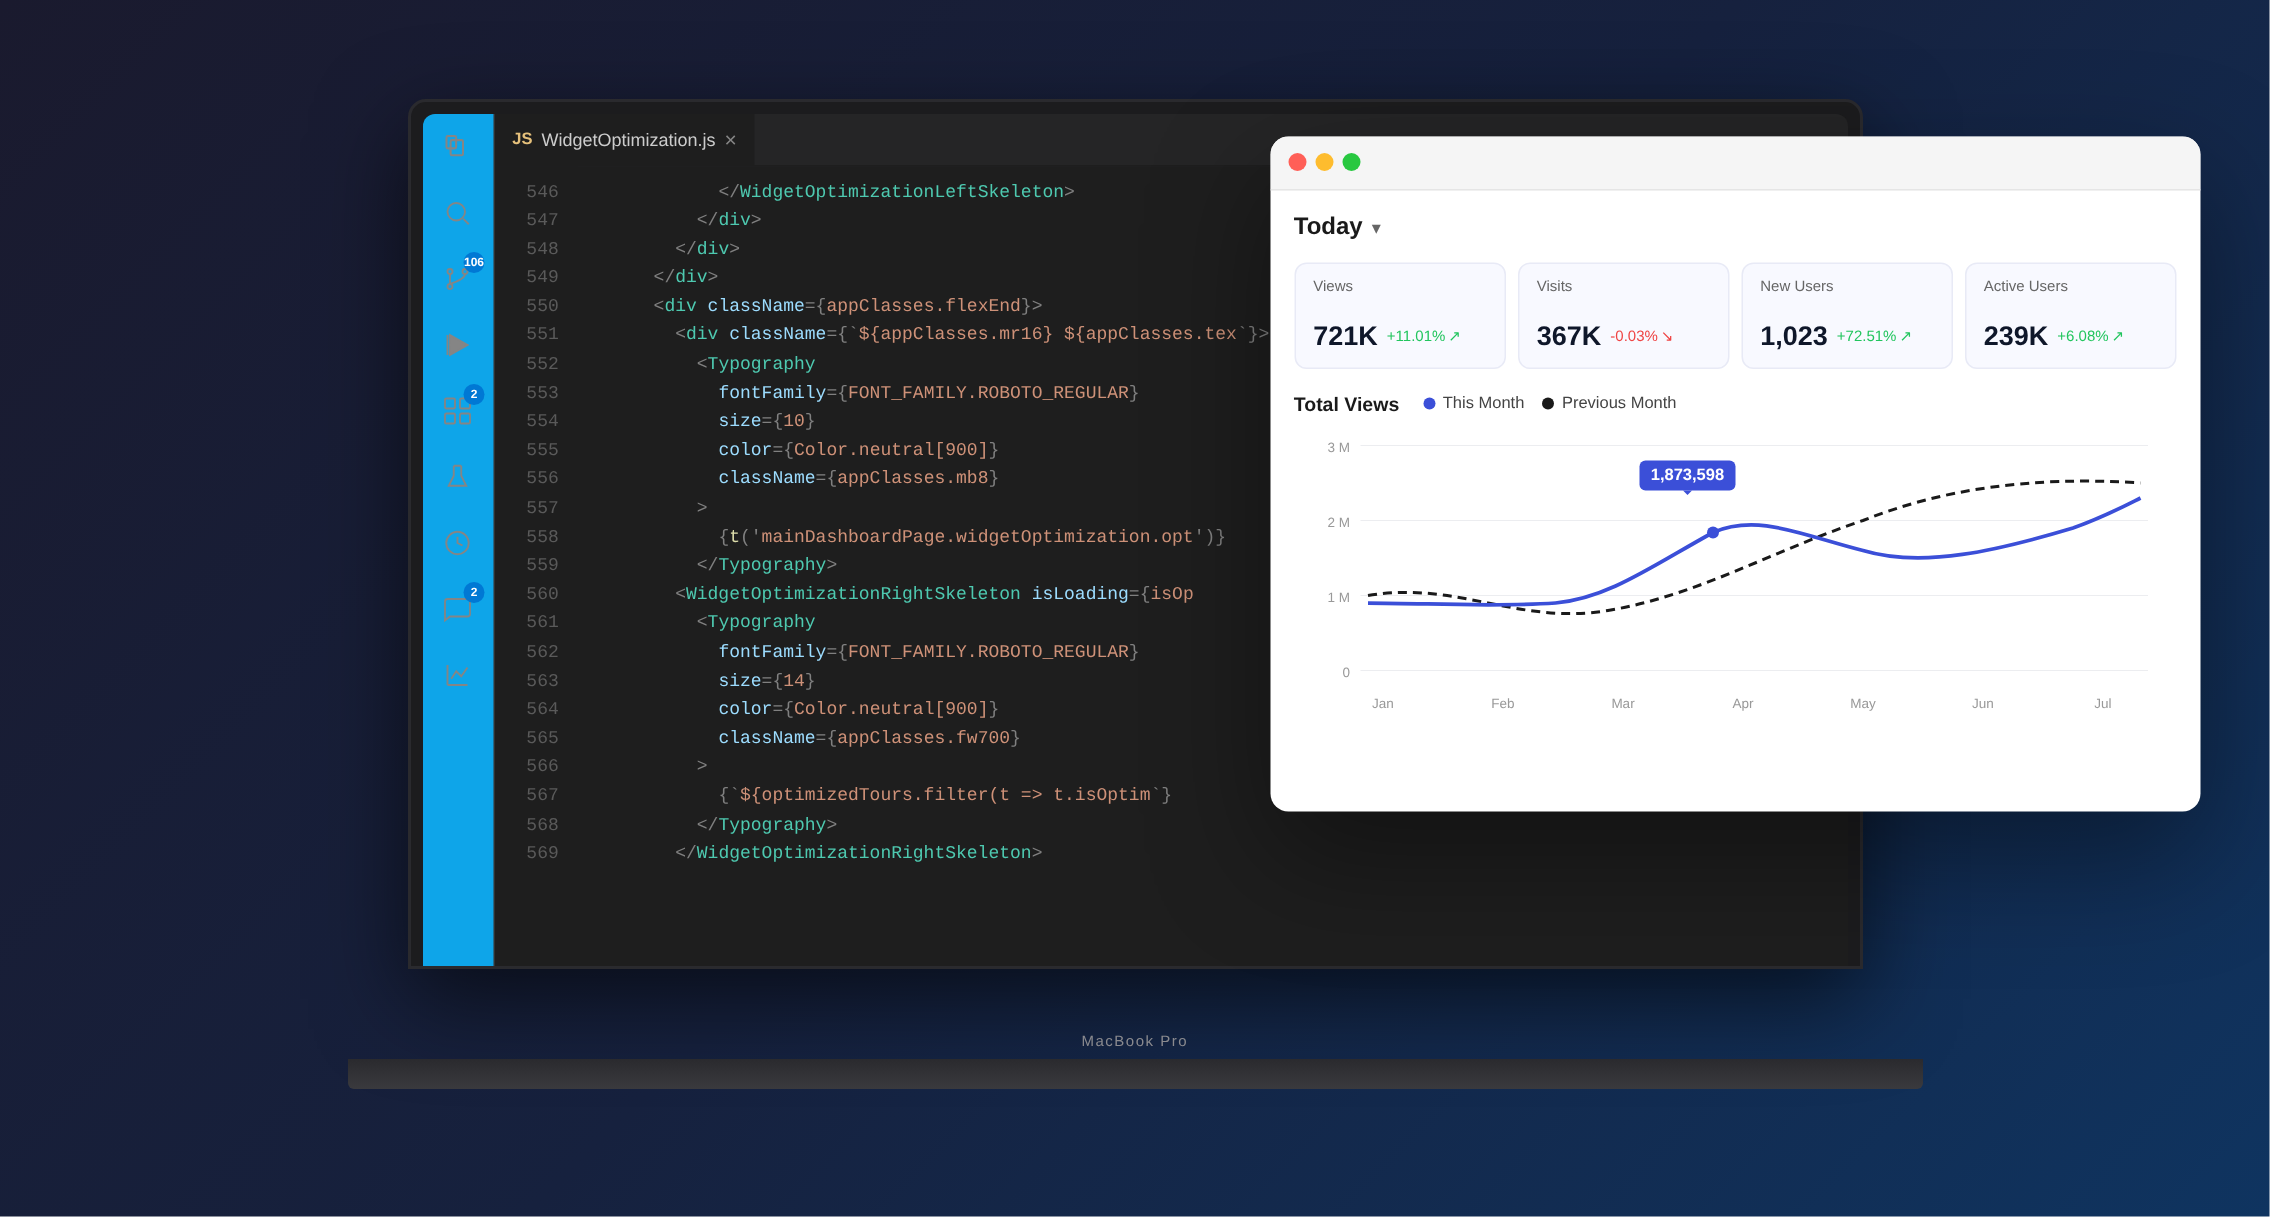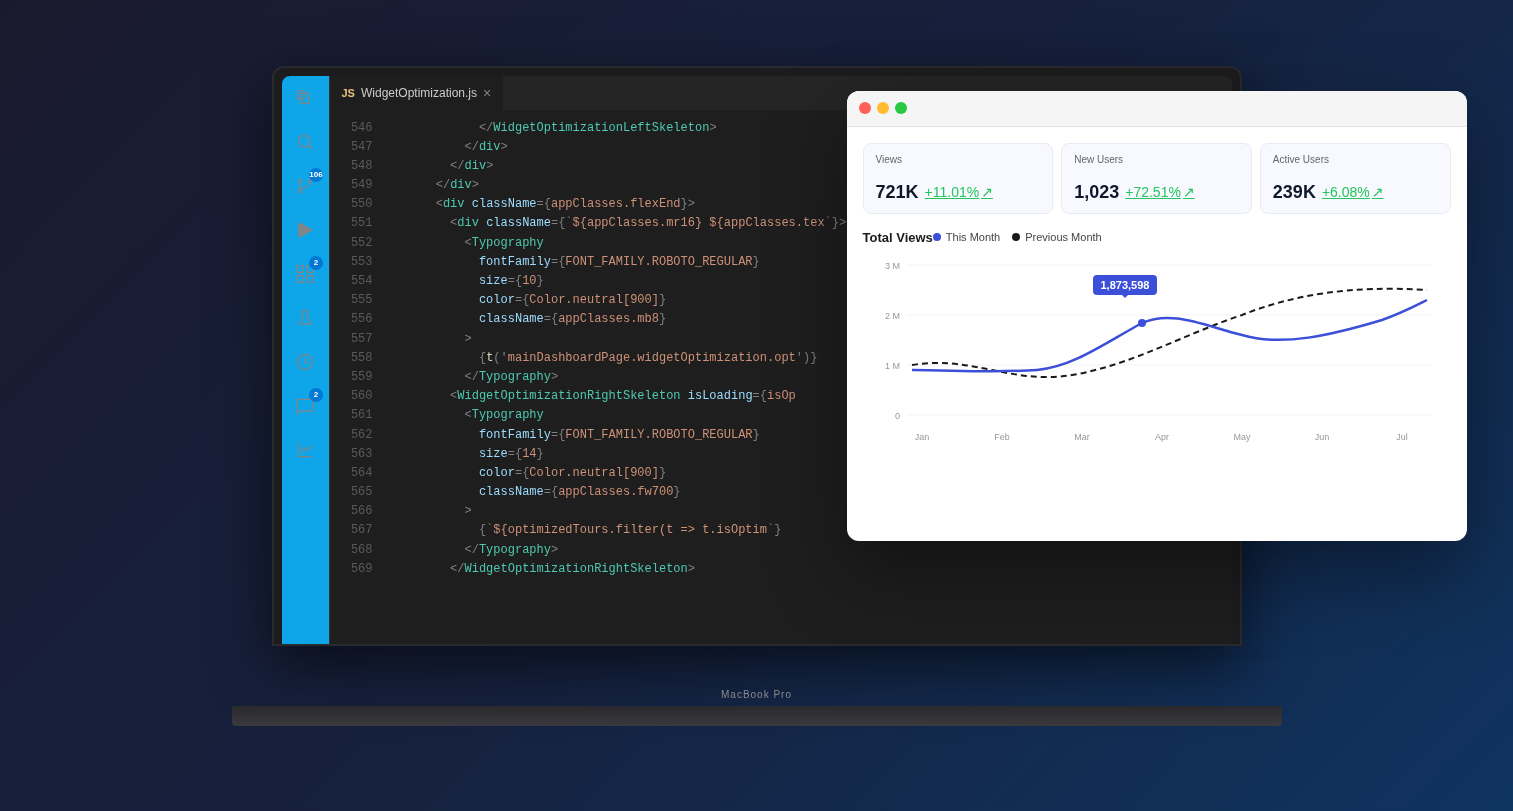--- a/index.html
+++ b/index.html
@@ -301,37 +301,37 @@
       gap: 6px;
     }
 
     .metric-value {
       font-size: 18px;
       font-weight: 700;
       color: #0f172a;
     }
 
     .metric-change {
-      font-size: 14px;
+      font-size: 10px;
       display: flex;
       align-items: center;
       gap: 2px;
-      text-decoration: underline;
     }
 
     .metric-change.positive { color: #22c55e; }
     .metric-change.negative { color: #ef4444; }
 
     .chart-section {
       background: white;
     }
 
     .chart-header {
       display: flex;
       align-items: center;
+      gap: 16px;
       margin-bottom: 10px;
     }
 
     .chart-title {
       font-size: 13px;
       font-weight: 600;
       color: #1a1a1a;
     }
 
     .legend {
@@ -540,34 +540,48 @@
   </div>
 
   <div class="dashboard-overlay">
     <div class="dashboard-titlebar">
       <div class="traffic-light tl-red"></div>
       <div class="traffic-light tl-yellow"></div>
       <div class="traffic-light tl-green"></div>
     </div>
 
     <div class="dashboard-content">
+      <div class="dashboard-header">
+        <span class="dashboard-title">Today</span>
+        <span class="dropdown-arrow">▾</span>
+      </div>
 
       <div class="metrics-row">
 
         <div class="metric-card">
           <div class="metric-label">Views</div>
           <div class="metric-value-row">
             <span class="metric-value">721K</span>
             <span class="metric-change positive">
               <span>+11.01%</span>
               <span style="color:#22c55e">↗</span>
             </span>
           </div>
         </div>
 
+        <div class="metric-card">
+          <div class="metric-label">Visits</div>
+          <div class="metric-value-row">
+            <span class="metric-value">367K</span>
+            <span class="metric-change negative">
+              <span>-0.03%</span>
+              <span style="color:#ef4444">↘</span>
+            </span>
+          </div>
+        </div>
 
         <div class="metric-card">
           <div class="metric-label">New Users</div>
           <div class="metric-value-row">
             <span class="metric-value">1,023</span>
             <span class="metric-change positive">
               <span>+72.51%</span>
               <span style="color:#22c55e">↗</span>
             </span>
           </div>

